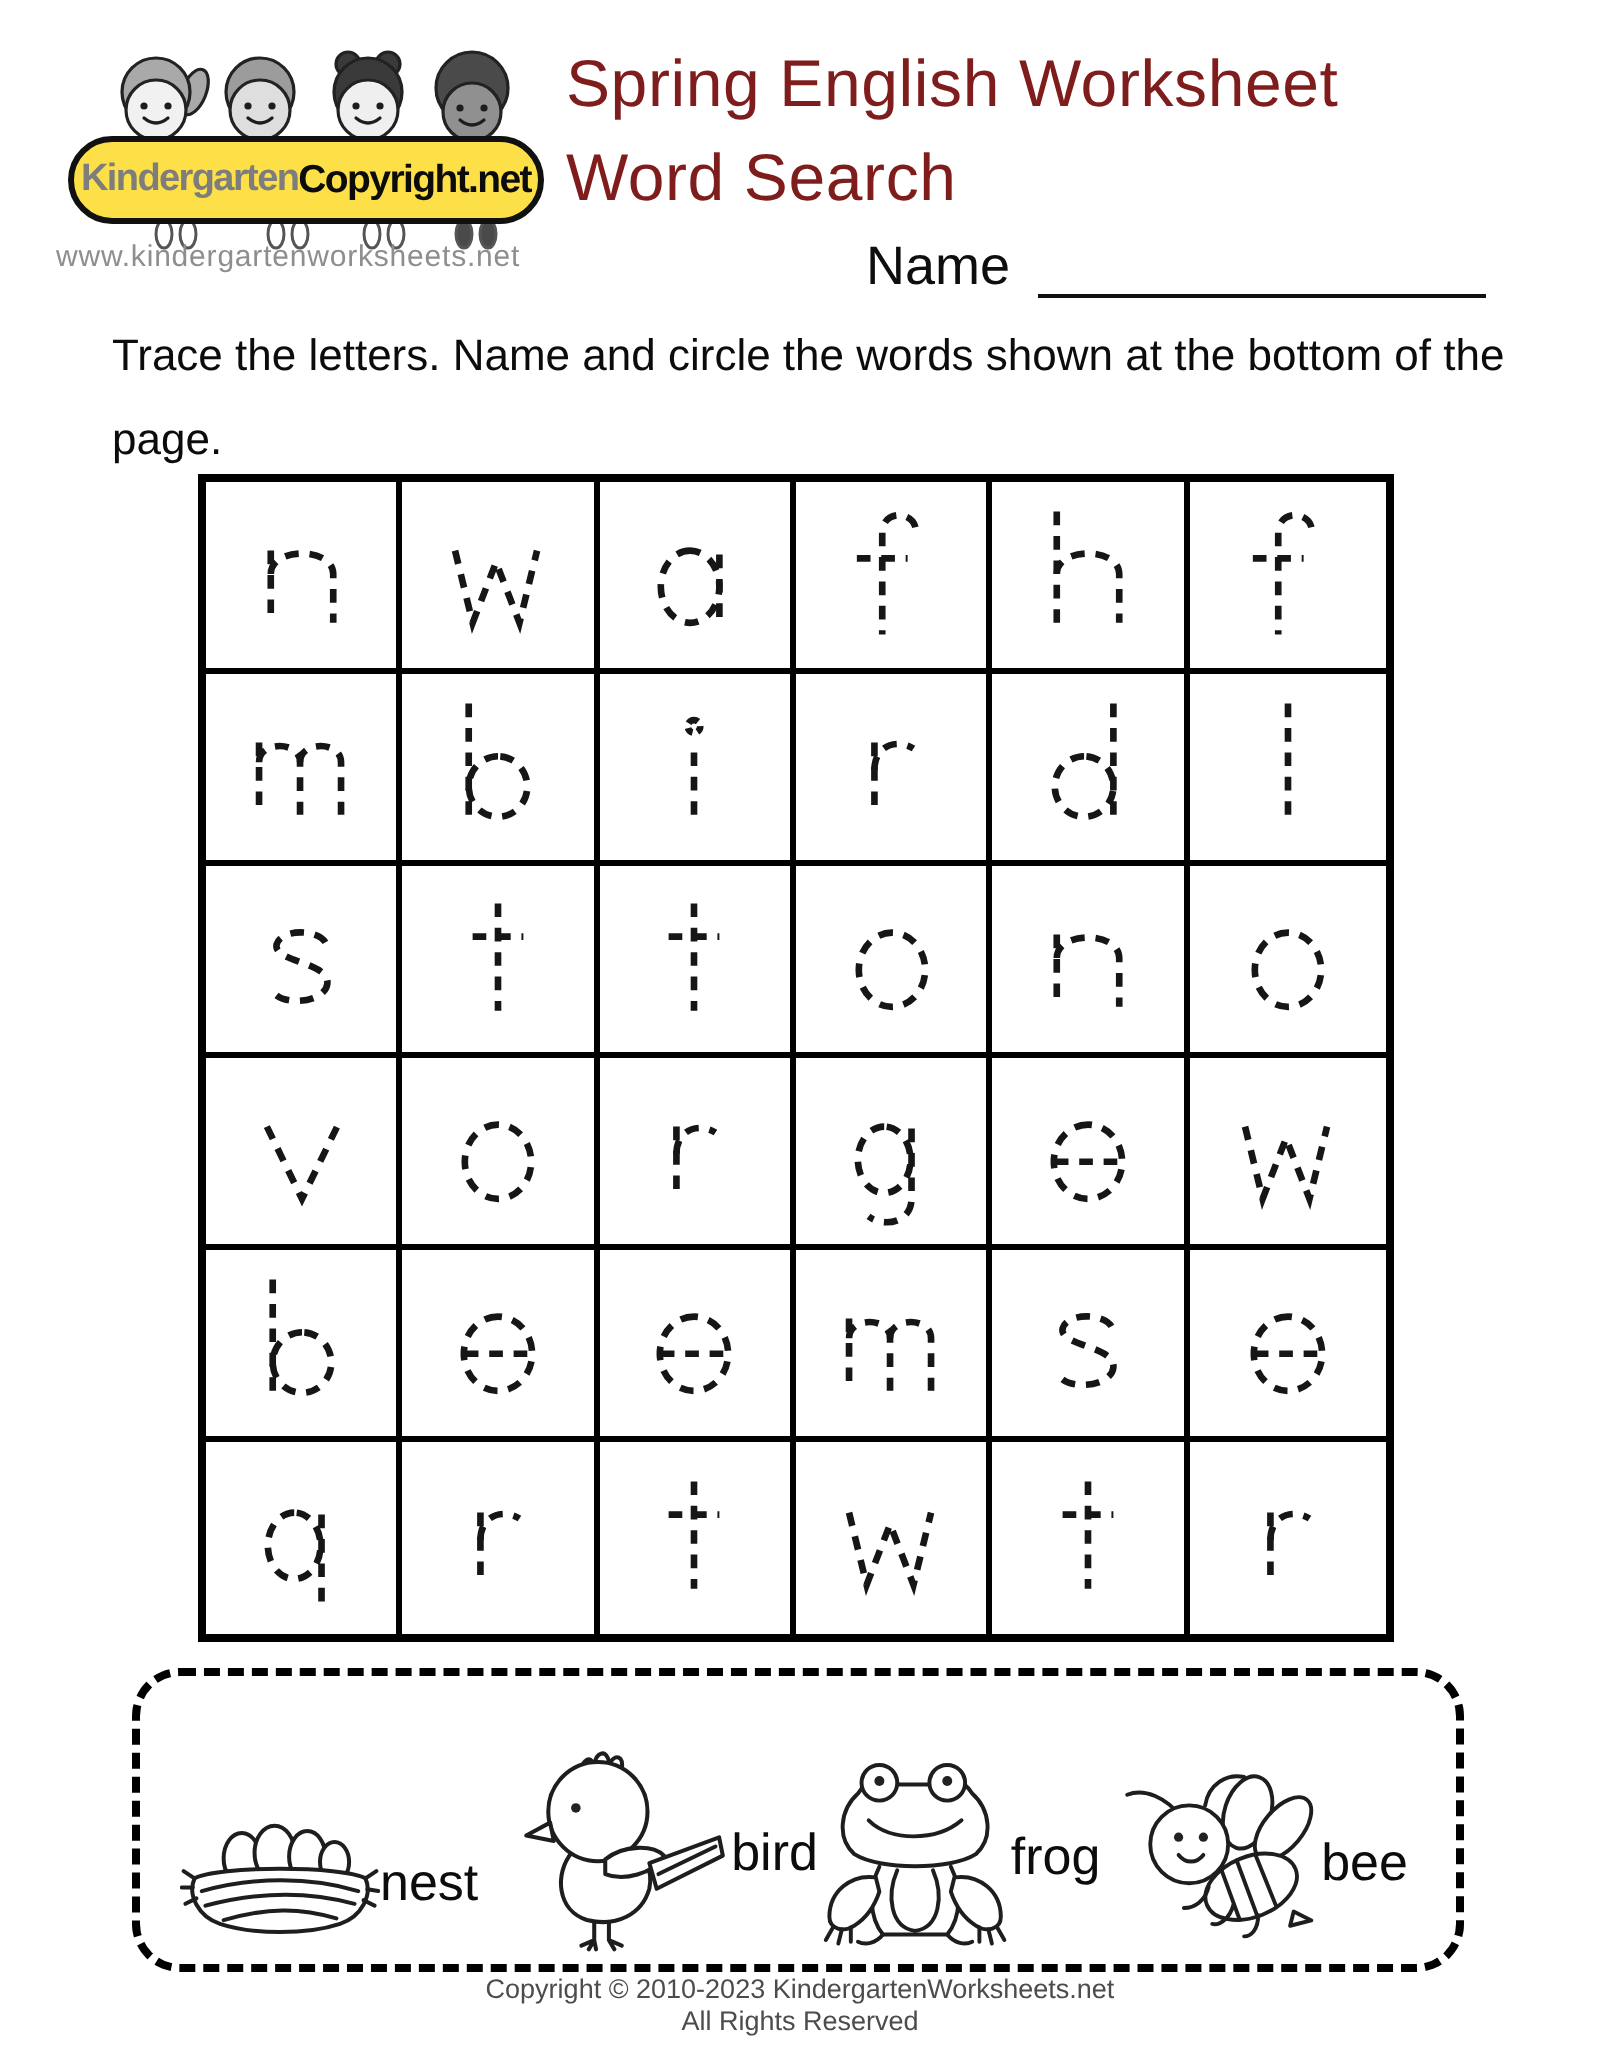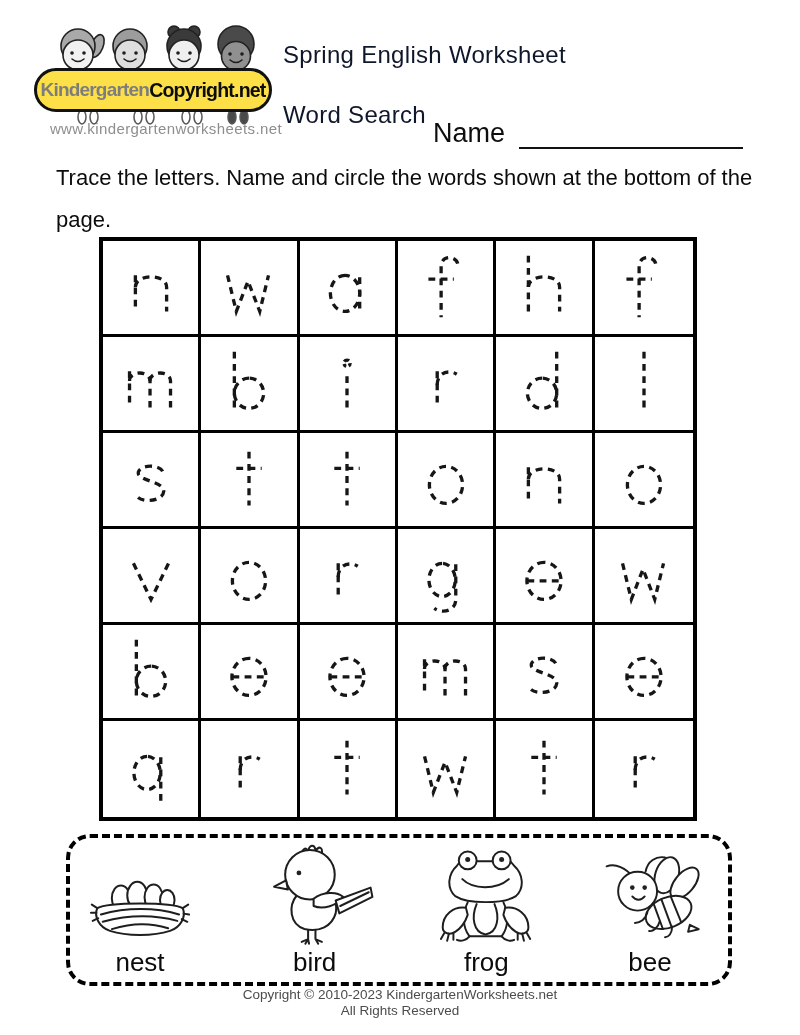--- a/index.html
+++ b/index.html
@@ -8,26 +8,26 @@
 
   
   .logo{position:absolute;left:34px;top:12px;width:242px;height:130px;}
   .kids{position:absolute;left:12px;top:0;z-index:1;}
   .banner{position:absolute;left:0;top:56px;width:238px;height:44px;border:3.5px solid #111;
           border-radius:22px;background:#fde047;display:flex;align-items:center;justify-content:center;
           box-sizing:border-box;white-space:nowrap;z-index:2;}
   .banner .t-gray{color:#7d7d7d;font-weight:bold;font-size:19px;letter-spacing:-0.8px;}
   .banner .t-black{color:#0c0c0c;font-weight:bold;font-size:19.5px;letter-spacing:-0.8px;}
   .feet{position:absolute;left:18px;top:96px;z-index:0;}
-  .logo-url{position:absolute;left:-6px;top:108px;width:254px;text-align:right;
+  .logo-url{position:absolute;left:-6px;top:108px;width:254px;text-align:left;
             font-size:15px;color:#8e8e8e;letter-spacing:0.4px;}
 
   
   .title-block{position:absolute;left:283px;top:18px;}
-  .title-line{font-size:24px;line-height:47px;letter-spacing:0.3px;color:#0f172a;margin-top:13px;}
+  .title-line{font-size:33px;line-height:47px;letter-spacing:0.3px;color:#7f1d1d;}
   .name-row{position:absolute;left:433px;top:118px;display:flex;align-items:flex-end;}
   .name-label{font-size:27px;color:#0e0e0e;}
   .name-line{width:224px;height:26px;border-bottom:2.5px solid #111;margin-left:14px;}
 
   
   .instructions{position:absolute;left:56px;top:157px;width:708px;font-size:22px;
                 line-height:42px;color:#0c0c0c;}
 
   
   .grid{position:absolute;left:99px;top:237px;width:598px;height:584px;border:4px solid #000;
@@ -37,21 +37,21 @@
         align-items:center;justify-content:center;overflow:hidden;}
   .cell:nth-child(6n){border-right:none;}
   .cell:nth-child(n+31){border-bottom:none;}
   .traceletter{display:block;}
   .traceletter path{fill:none;stroke:#161616;stroke-width:3.4;stroke-linecap:butt;}
 
   
   .word-box{position:absolute;left:66px;top:834px;width:666px;height:152px;border:4px dashed #000;
             border-radius:24px;box-sizing:border-box;background:#fff;display:flex;
             align-items:flex-end;justify-content:space-between;padding:6px 24px 4px 20px;}
-  .bank-item{display:flex;flex-direction:column;align-items:center;justify-content:flex-end;}
+  .bank-item{display:flex;flex-direction:row;align-items:center;justify-content:flex-end;}
   .bank-label{font-size:26px;color:#0c0c0c;margin-top:0;}
   .lineart{stroke:#1e1e1e;stroke-width:2.2;fill:#fff;stroke-linecap:round;stroke-linejoin:round;}
   .nofill{fill:none;}
   .dark{fill:#222;stroke:none;}
 
   
   .footer{position:absolute;left:0;top:987px;width:800px;text-align:center;color:#4c4c4c;
           font-size:13.5px;line-height:16px;}
 </style>
 </head>

